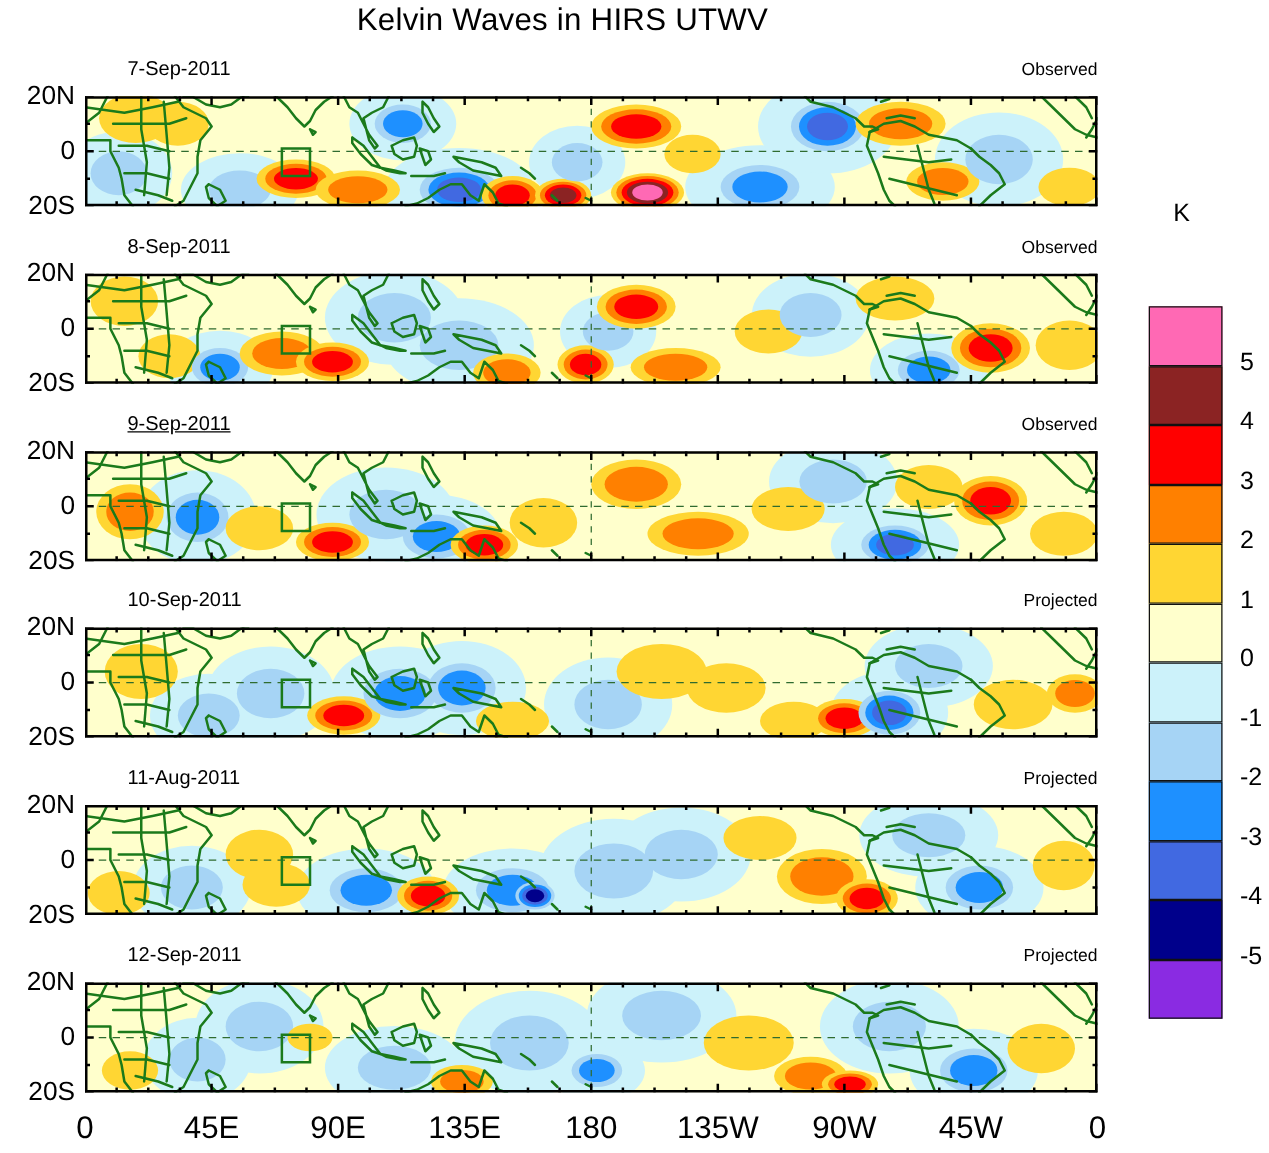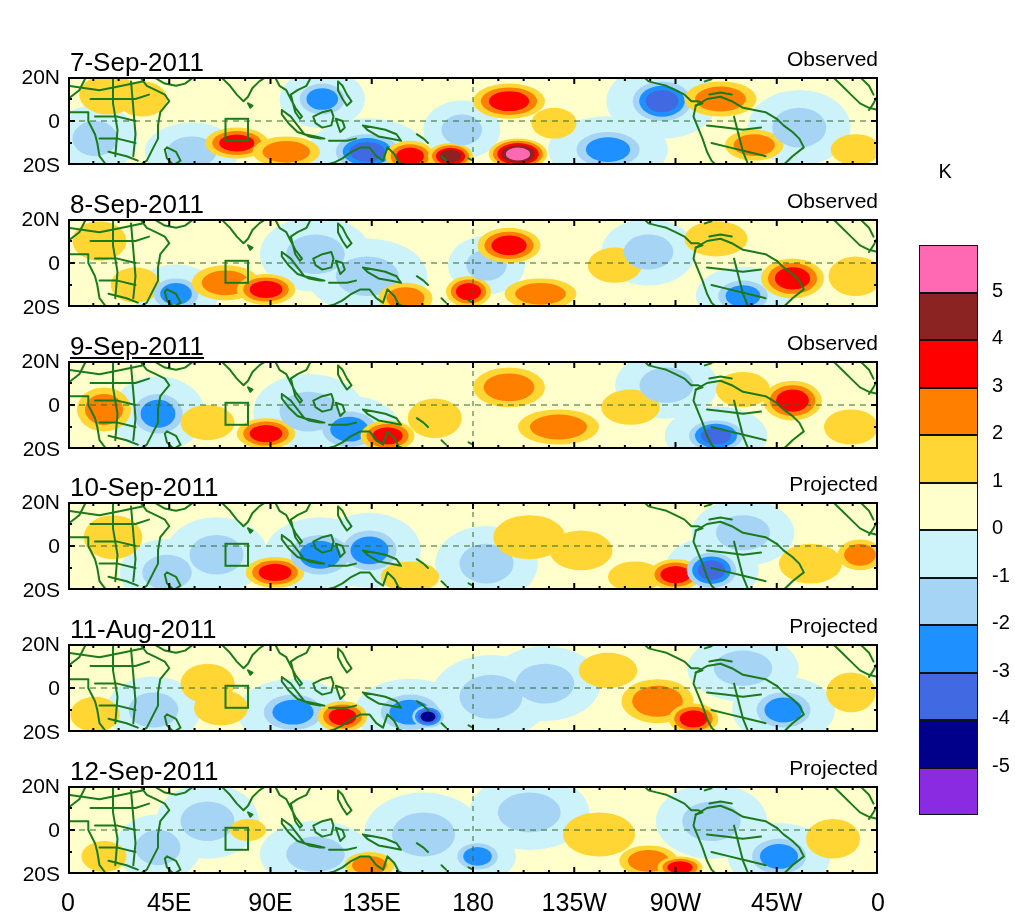--- a/index.html
+++ b/index.html
@@ -2,32 +2,33 @@
 <html><head>
 <meta charset="utf-8">
 <style>
   html,body{margin:0;padding:0;background:#fff;}
   body{width:1015px;height:922px;position:relative;overflow:hidden;
        font-family:"Liberation Sans",sans-serif;color:#000;}
   #fig{position:absolute;left:0;top:0;width:1015px;height:922px;}
   .ttl{position:absolute;left:0;top:2px;width:900px;text-align:center;
        font-size:25px;letter-spacing:.2px;}
   .panel{position:absolute;}
-  .pnl-date{position:absolute;font-size:26px;white-space:nowrap;}
-  .pnl-kind{position:absolute;font-size:21px;white-space:nowrap;text-align:right;}
+  .pnl-date{position:absolute;font-size:16px;white-space:nowrap;margin-left:32px;}
+  .pnl-kind{position:absolute;font-size:14px;white-space:nowrap;text-align:right;}
   .ylab{position:absolute;font-size:21px;text-align:right;width:60px;}
   .xlab{position:absolute;font-size:25px;text-align:center;width:90px;}
   .cb-lab{position:absolute;font-size:20px;}
   .kunit{position:absolute;font-size:20px;}
   svg{display:block;}
 </style>
 </head>
 <body>
 
 <div id="fig">
+  <div class="ttl">Kelvin Waves in HIRS UTWV</div>
 <div class="panel" style="left: 0px; top: 0px;">
       <div class="pnl-date" style="left: 70px; top: 47px;">7-Sep-2011</div>
       <div class="pnl-kind" style="left: 658px; top: 47px; width: 220px;">Observed</div>
       <div class="ylab" style="left: 0px; top: 65px;">20N</div>
       <div class="ylab" style="left: 0px; top: 109px;">0</div>
       <div class="ylab" style="left: 0px; top: 153px;">20S</div>
       <svg width="810" height="88" style="position: absolute; left: 68px; top: 77px;">
         <defs>
           <clipPath id="clip0">
             <rect x="0" y="0" width="810" height="88"></rect>

